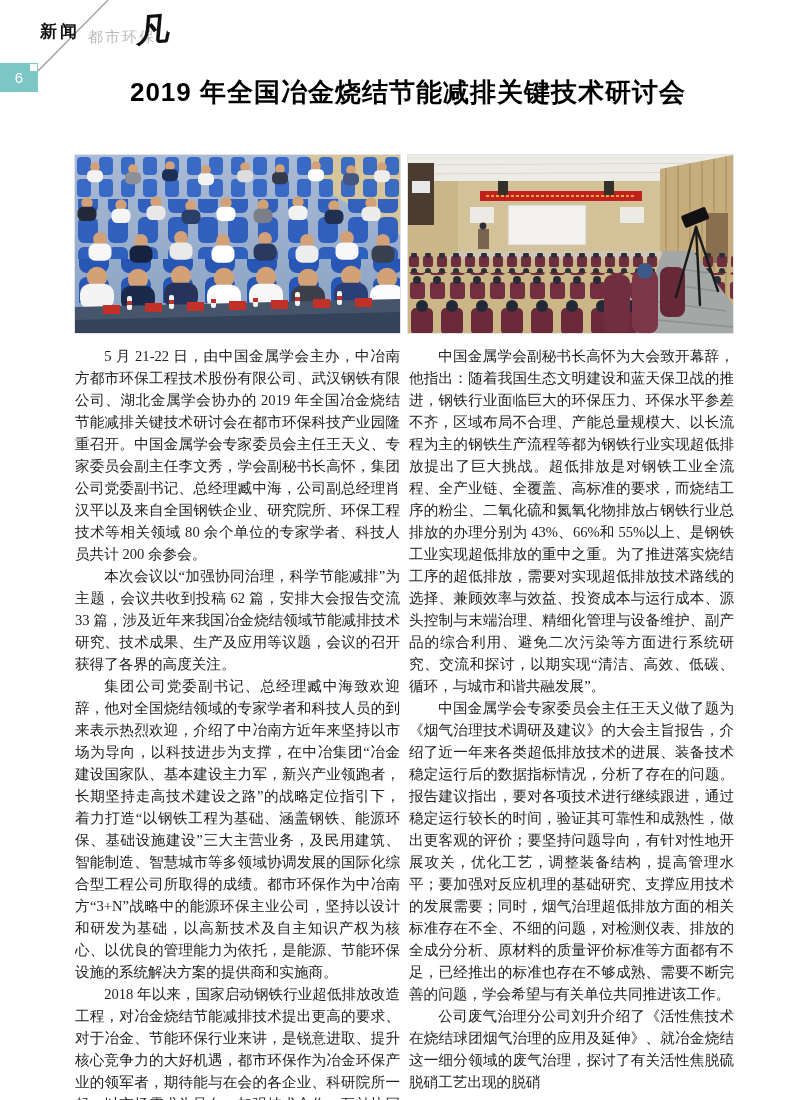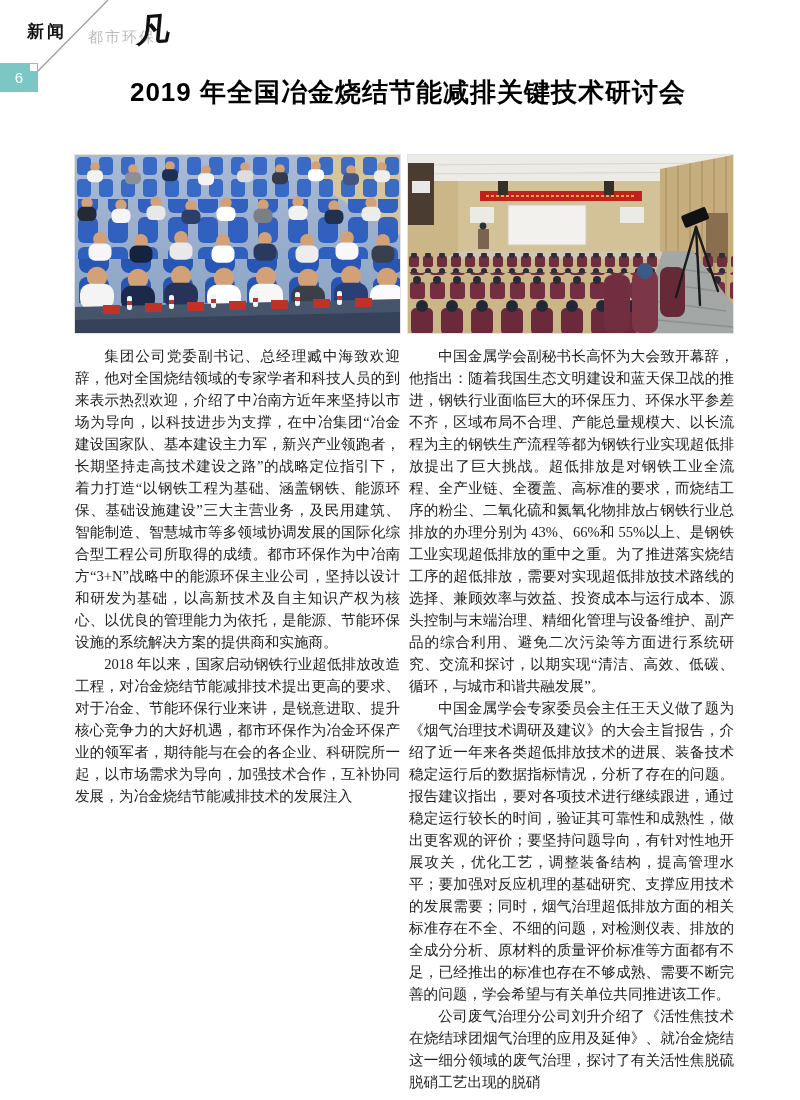--- a/index.html
+++ b/index.html
@@ -1,20 +1,20 @@
 <!DOCTYPE html>
 <html><head>
 <meta charset="utf-8">
 <style>
   * { margin:0; padding:0; box-sizing:border-box; }
   html,body { width:800px; height:1100px; background:#ffffff; overflow:hidden; }
   body { position:relative; font-family:"Liberation Sans","DejaVu Sans",sans-serif; color:#1a1a1a; }
 
   .header-line-svg { position:absolute; left:0; top:0; width:200px; height:100px; }
-  .section-label { position:absolute; left:27px; top:20px; font-size:17px; font-weight:bold; letter-spacing:3px; color:#111; }
+  .section-label { position:absolute; left:40px; top:20px; font-size:17px; font-weight:bold; letter-spacing:3px; color:#111; }
   .brand { position:absolute; left:88px; top:28px; font-size:15px; color:#bcbcbc; letter-spacing:2px; }
   .brand-logo { position:absolute; left:137px; top:8px; font-size:33px; font-weight:bold; color:#111;
                 transform:skewX(-10deg) rotate(-5deg); }
   .pagebadge { position:absolute; left:0; top:63px; width:38px; height:29px; background:#7dc6c6;
                display:flex; align-items:center; justify-content:center; }
   .pagebadge .num { color:#fff; font-size:15px; }
   .pagebadge .sq { position:absolute; top:1px; right:1px; width:7px; height:7px; background:#fff; }
 
   .title { position:absolute; top:74px; left:0; width:800px; text-align:center;
            font-size:26px; font-weight:bold; line-height:37px; color:#000; letter-spacing:1px;padding-left:16px; }
@@ -212,20 +212,22 @@
       <g stroke="#1a1a1a" stroke-width="2.4" stroke-linecap="round">
         <line x1="288" y1="72" x2="268" y2="142"></line>
         <line x1="288" y1="72" x2="292" y2="150"></line>
         <line x1="288" y1="72" x2="310" y2="136"></line>
       </g>
       <rect x="274" y="56" width="26" height="13" rx="2" fill="#111111" transform="rotate(-22 287 62)"></rect>
     </svg>
   </div>
 
   <div class="col col-left">
+    <p>5 月 21-22 日，由中国金属学会主办，中冶南方都市环保工程技术股份有限公司、武汉钢铁有限公司、湖北金属学会协办的 2019 年全国冶金烧结节能减排关键技术研讨会在都市环保科技产业园隆重召开。中国金属学会专家委员会主任王天义、专家委员会副主任李文秀，学会副秘书长高怀，集团公司党委副书记、总经理臧中海，公司副总经理肖汉平以及来自全国钢铁企业、研究院所、环保工程技术等相关领域 80 余个单位的专家学者、科技人员共计 200 余参会。</p>
+    <p>本次会议以“加强协同治理，科学节能减排”为主题，会议共收到投稿 62 篇，安排大会报告交流 33 篇，涉及近年来我国冶金烧结领域节能减排技术研究、技术成果、生产及应用等议题，会议的召开获得了各界的高度关注。</p>
     <p>集团公司党委副书记、总经理臧中海致欢迎辞，他对全国烧结领域的专家学者和科技人员的到来表示热烈欢迎，介绍了中冶南方近年来坚持以市场为导向，以科技进步为支撑，在中冶集团“冶金建设国家队、基本建设主力军，新兴产业领跑者，长期坚持走高技术建设之路”的战略定位指引下，着力打造“以钢铁工程为基础、涵盖钢铁、能源环保、基础设施建设”三大主营业务，及民用建筑、智能制造、智慧城市等多领域协调发展的国际化综合型工程公司所取得的成绩。都市环保作为中冶南方“3+N”战略中的能源环保主业公司，坚持以设计和研发为基础，以高新技术及自主知识产权为核心、以优良的管理能力为依托，是能源、节能环保设施的系统解决方案的提供商和实施商。</p>
     <p>2018 年以来，国家启动钢铁行业超低排放改造工程，对冶金烧结节能减排技术提出更高的要求、对于冶金、节能环保行业来讲，是锐意进取、提升核心竞争力的大好机遇，都市环保作为冶金环保产业的领军者，期待能与在会的各企业、科研院所一起，以市场需求为导向，加强技术合作，互补协同发展，为冶金烧结节能减排技术的发展注入</p>
   </div>
 
   <div class="col col-right">
     <p>中国金属学会副秘书长高怀为大会致开幕辞，他指出：随着我国生态文明建设和蓝天保卫战的推进，钢铁行业面临巨大的环保压力、环保水平参差不齐，区域布局不合理、产能总量规模大、以长流程为主的钢铁生产流程等都为钢铁行业实现超低排放提出了巨大挑战。超低排放是对钢铁工业全流程、全产业链、全覆盖、高标准的要求，而烧结工序的粉尘、二氧化硫和氮氧化物排放占钢铁行业总排放的办理分别为 43%、66%和 55%以上、是钢铁工业实现超低排放的重中之重。为了推进落实烧结工序的超低排放，需要对实现超低排放技术路线的选择、兼顾效率与效益、投资成本与运行成本、源头控制与末端治理、精细化管理与设备维护、副产品的综合利用、避免二次污染等方面进行系统研究、交流和探讨，以期实现“清洁、高效、低碳、循环，与城市和谐共融发展”。</p>
     <p>中国金属学会专家委员会主任王天义做了题为《烟气治理技术调研及建议》的大会主旨报告，介绍了近一年来各类超低排放技术的进展、装备技术稳定运行后的数据指标情况，分析了存在的问题。报告建议指出，要对各项技术进行继续跟进，通过稳定运行较长的时间，验证其可靠性和成熟性，做出更客观的评价；要坚持问题导向，有针对性地开展攻关，优化工艺，调整装备结构，提高管理水平；要加强对反应机理的基础研究、支撑应用技术的发展需要；同时，烟气治理超低排放方面的相关标准存在不全、不细的问题，对检测仪表、排放的全成分分析、原材料的质量评价标准等方面都有不足，已经推出的标准也存在不够成熟、需要不断完善的问题，学会希望与有关单位共同推进该工作。</p>
     <p>公司废气治理分公司刘升介绍了《活性焦技术在烧结球团烟气治理的应用及延伸》、就冶金烧结这一细分领域的废气治理，探讨了有关活性焦脱硫脱硝工艺出现的脱硝</p>
   </div>
 

